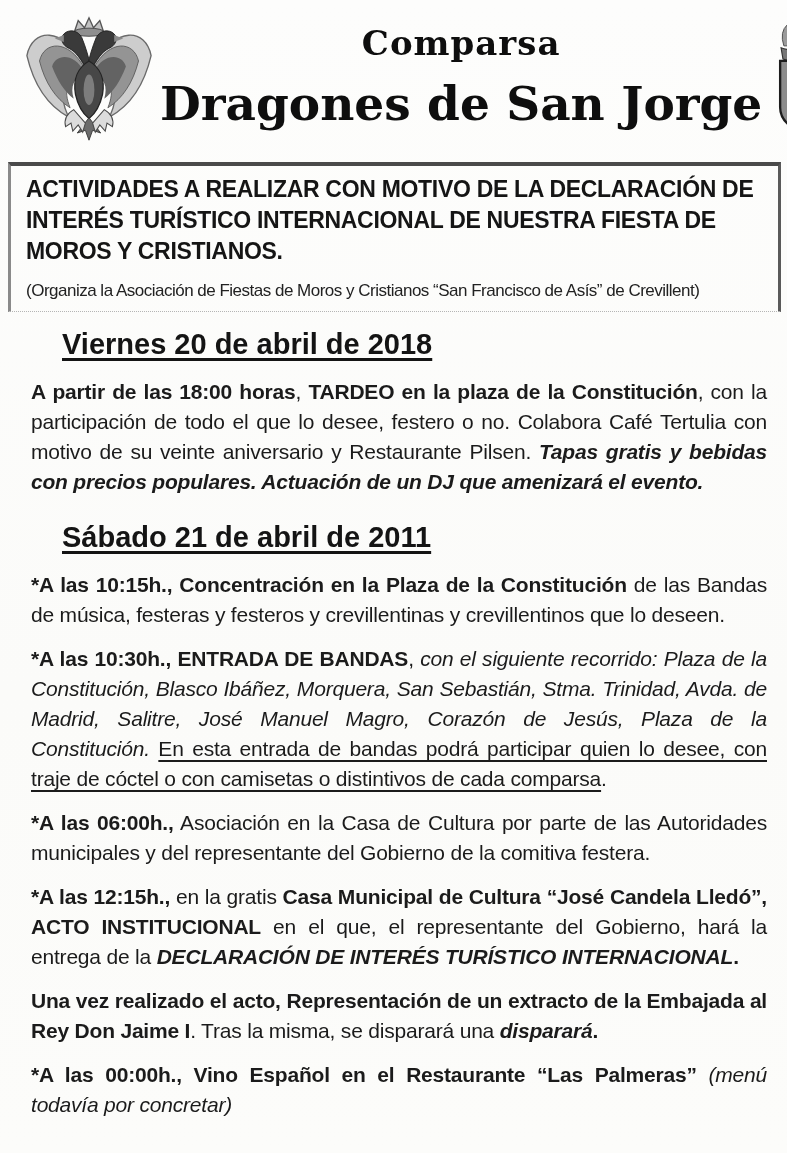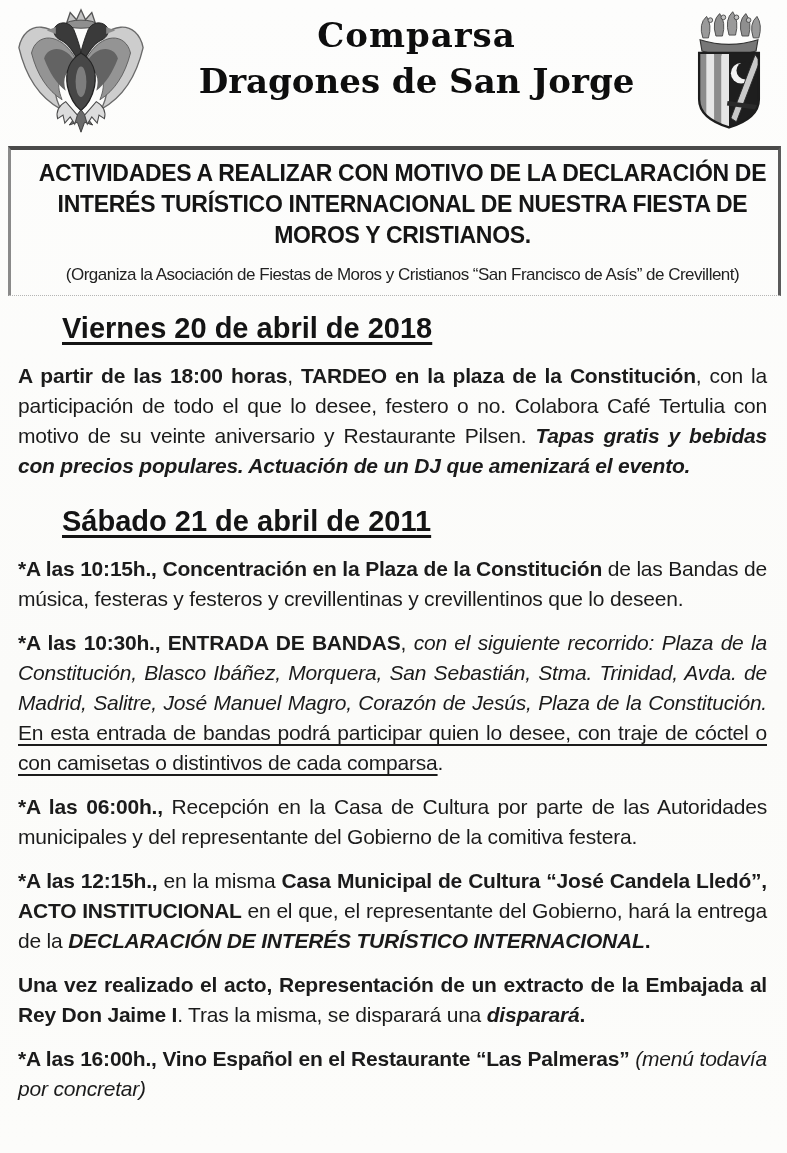--- a/index.html
+++ b/index.html
@@ -9,63 +9,63 @@
     color:#1b1b1b;
     font-family:"Liberation Sans",sans-serif;
     position:relative;
   }
   .page{width:787px;height:1153px;background:
     linear-gradient(180deg,#fdfdfc 0%,#fbfbf9 60%,#fcfcfa 100%);}
 
   
   .doc-header{
     display:flex;align-items:flex-start;justify-content:space-between;
-    height:128px;padding:8px;position:relative;
+    height:128px;padding:16px;position:relative;
   }
   .emblem{flex:0 0 auto;}
   .emblem.left{width:142px;height:126px;margin-left:2px;}
   .emblem.right{width:96px;height:126px;margin-right:2px;}
   .titles{
     flex:1 1 auto;text-align:center;
     font-family:"DejaVu Serif",serif;font-weight:bold;color:#0e0e0e;
     line-height:1;padding-top:10px;
   }
   .title-small{font-size:34px;letter-spacing:1px;}
-  .title-big{font-size:34px;margin-top:12px;letter-spacing:0px;white-space:nowrap;}
+  .title-big{font-size:47px;margin-top:20px;letter-spacing:0px;white-space:nowrap;}
 
   
   .notice{
     margin:2px 6px 0 8px;
     border-top:4px solid #4a4a4a;
     border-left:3px solid #8a8a8a;
     border-right:3px solid #5a5a5a;
     border-bottom:1px dotted #b5b5b5;
-    padding:8px 10px 10px 26px;
-    text-align:center;
+    padding:8px 10px 10px 15px;
+    text-align:left;
   }
   .notice-title{
     font-weight:bold;font-size:23px;line-height:31px;
     letter-spacing:-0.3px;color:#151515;
   }
   .notice-sub{
     font-size:17px;letter-spacing:-0.5px;margin-top:14px;color:#222;
     white-space:nowrap;
   }
 
   
   main{padding:6px 20px 0 18px;}
   h2.day-heading{
     font-size:29px;font-weight:bold;color:#141414;
     margin:16px 0 6px 0;display:inline-block;
     text-decoration:underline;text-decoration-thickness:3px;text-underline-offset:4px;
   }
   h2.day-heading:first-child{margin-top:10px;margin-left:44px;}
   .hwrap{display:block;}
   p.rich{
-    font-size:21px;line-height:30px;margin:10px 0 14px 0;
+    font-size:21px;line-height:30px;margin:10px 0 14px 13px;
     text-align:justify;letter-spacing:-0.2px;color:#1b1b1b;
   }
   .seg-r{font-weight:normal;}
   .seg-b{font-weight:bold;}
   .seg-i{font-style:italic;}
   .seg-bi{font-weight:bold;font-style:italic;}
   .seg-u{text-decoration:underline;text-decoration-thickness:2px;text-underline-offset:3.5px;}
 </style>
 </head>
 <body>
@@ -159,19 +159,19 @@
   </section>
 
   <main>
 
     <span class="hwrap"><h2 class="day-heading">Viernes 20 de abril de 2018</h2></span>
     <p class="rich"><span class="seg-b">A partir de las 18:00 horas</span><span class="seg-r">, </span><span class="seg-b">TARDEO en la plaza de la Constitución</span><span class="seg-r">, con la participación de todo el que lo desee, festero o no.  Colabora Café Tertulia con motivo de su veinte aniversario y Restaurante Pilsen. </span><span class="seg-bi">Tapas gratis y bebidas con precios populares. Actuación de un DJ que amenizará el evento.</span></p>
 
     <span class="hwrap"><h2 class="day-heading">Sábado 21 de abril de 2011</h2></span>
     <p class="rich"><span class="seg-b">*A las 10:15h., Concentración en la Plaza de la Constitución</span><span class="seg-r"> de las Bandas de música, festeras y festeros y crevillentinas y crevillentinos que lo deseen.</span></p>
     <p class="rich"><span class="seg-b">*A las 10:30h., ENTRADA DE BANDAS</span><span class="seg-r">, </span><span class="seg-i">con el siguiente recorrido: Plaza de la Constitución, Blasco Ibáñez, Morquera, San Sebastián, Stma. Trinidad, Avda. de Madrid, Salitre, José Manuel Magro, Corazón de Jesús, Plaza de la Constitución. </span><span class="seg-u">En esta entrada de bandas podrá participar quien lo desee, con traje de cóctel o con camisetas o distintivos de cada comparsa</span><span class="seg-r">.</span></p>
-    <p class="rich"><span class="seg-b">*A las 06:00h.,</span><span class="seg-r"> Recepción en la Casa de Cultura por parte de las Autoridades municipales y del representante del Gobierno de la comitiva festera.</span></p>
-    <p class="rich"><span class="seg-b">*A las 12:15h.,</span><span class="seg-r"> en la misma </span><span class="seg-b">Casa Municipal de Cultura “José Candela Lledó”, ACTO INSTITUCIONAL</span><span class="seg-r"> en el que, el representante del Gobierno, hará la entrega de la </span><span class="seg-bi">DECLARACIÓN DE INTERÉS TURÍSTICO INTERNACIONAL</span><span class="seg-b">.</span></p>
+    <p class="rich"><span class="seg-b">*A las 06:00h.,</span><span class="seg-r"> Asociación en la Casa de Cultura por parte de las Autoridades municipales y del representante del Gobierno de la comitiva festera.</span></p>
+    <p class="rich"><span class="seg-b">*A las 12:15h.,</span><span class="seg-r"> en la gratis </span><span class="seg-b">Casa Municipal de Cultura “José Candela Lledó”, ACTO INSTITUCIONAL</span><span class="seg-r"> en el que, el representante del Gobierno, hará la entrega de la </span><span class="seg-bi">DECLARACIÓN DE INTERÉS TURÍSTICO INTERNACIONAL</span><span class="seg-b">.</span></p>
     <p class="rich"><span class="seg-b">Una vez realizado el acto, Representación de un extracto de la Embajada al Rey Don Jaime I</span><span class="seg-r">. Tras la misma, se disparará una </span><span class="seg-bi">disparará</span><span class="seg-b">.</span></p>
-    <p class="rich"><span class="seg-b">*A las 16:00h., Vino Español en el Restaurante “Las Palmeras”</span><span class="seg-r"> </span><span class="seg-i">(menú todavía por concretar)</span></p>
+    <p class="rich"><span class="seg-b">*A las 00:00h., Vino Español en el Restaurante “Las Palmeras”</span><span class="seg-r"> </span><span class="seg-i">(menú todavía por concretar)</span></p>
 
   </main>
 </div>
 
 </body></html>

